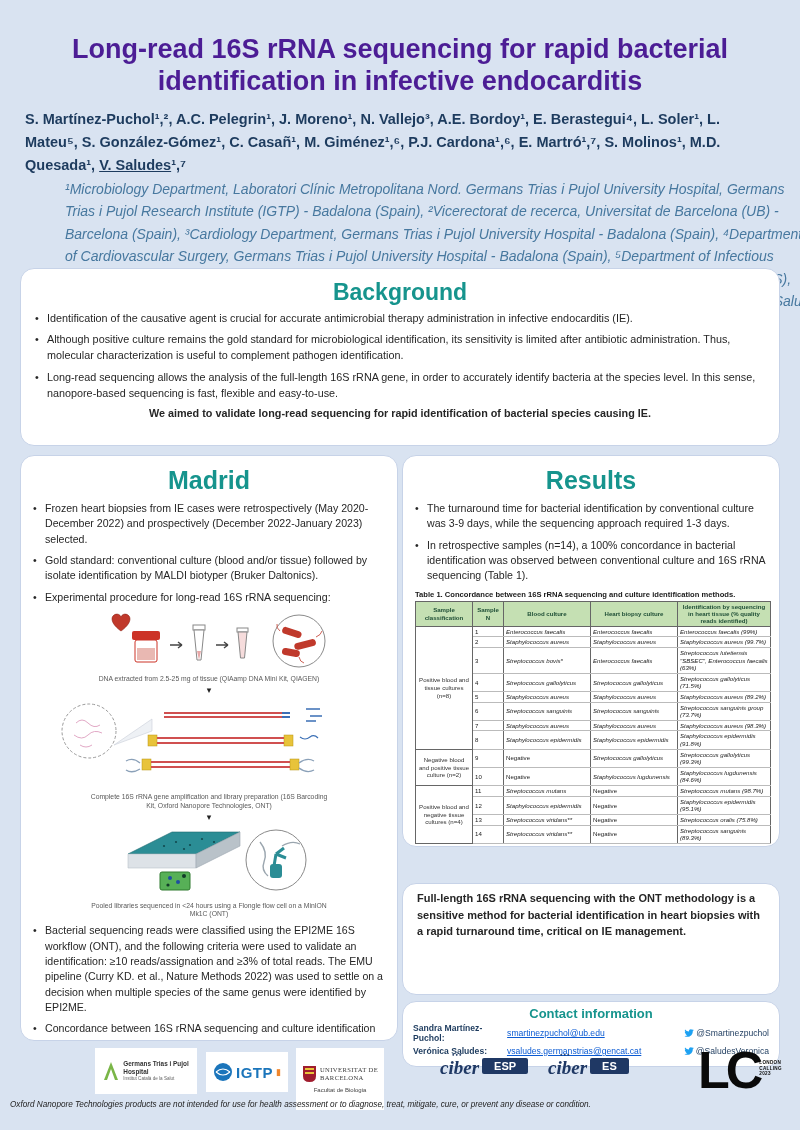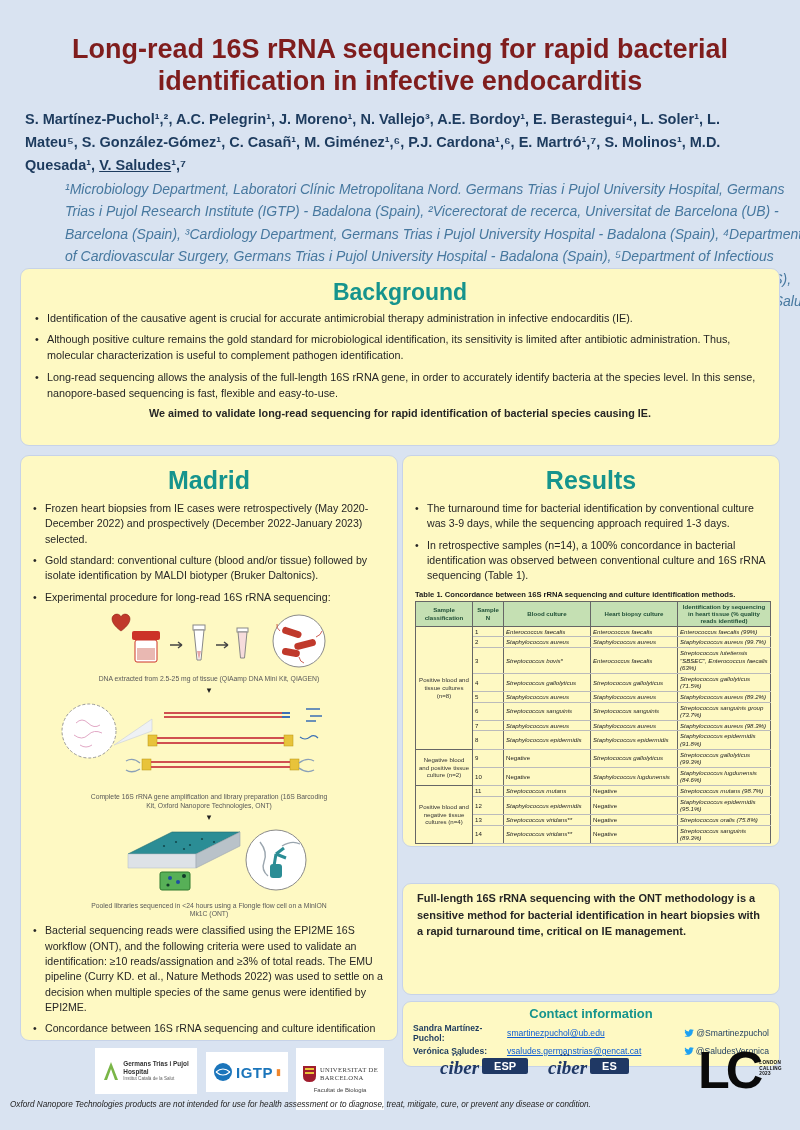--- a/index.html
+++ b/index.html
@@ -1,21 +1,21 @@
 <!DOCTYPE html>
 <html><head>
 <meta charset="utf-8">
 <style>
   html,body{margin:0;padding:0;}
   body{width:800px;height:1130px;position:relative;background:#d9e3f1;
        font-family:"Liberation Sans","DejaVu Sans",sans-serif;color:#262626;overflow:hidden;}
   .abs{position:absolute;box-sizing:border-box;}
-  .box{background:#fef9c3;border:1px solid #c7d3e8;border-radius:9px;padding:8px 14px;overflow:hidden;}
+  .box{background:#ffffff;border:1px solid #c7d3e8;border-radius:14px;padding:8px 14px;overflow:hidden;}
   .sect-h{color:#16948d;font-weight:bold;text-align:center;margin:2px 0 6px 0;}
-  #title{top:34px;left:70px;width:660px;text-align:center;color:#7f1d1d;
+  #title{top:34px;left:70px;width:660px;text-align:center;color:#4c1d95;
          font-size:27px;font-weight:bold;line-height:1.18;}
   #authors{top:108px;left:25px;width:750px;color:#1d3b5e;font-size:14.5px;
            font-weight:bold;line-height:1.6;}
   #affiliations{top:178px;left:25px;width:752px;color:#47789f;font-size:14px;
                 font-style:italic;line-height:1.6;margin-left:40px;}
   #background-box{top:268px;left:20px;width:760px;height:178px;}
   #background-box .sect-h{font-size:23px;margin-bottom:4px;}
   ul.blt{margin:0;padding:0;list-style:none;}
   ul.blt li{position:relative;padding-left:12px;margin-bottom:5px;font-size:10.8px;line-height:1.5;}
   ul.blt li::before{content:"\2022";position:absolute;left:0;top:0;color:#262626;}

